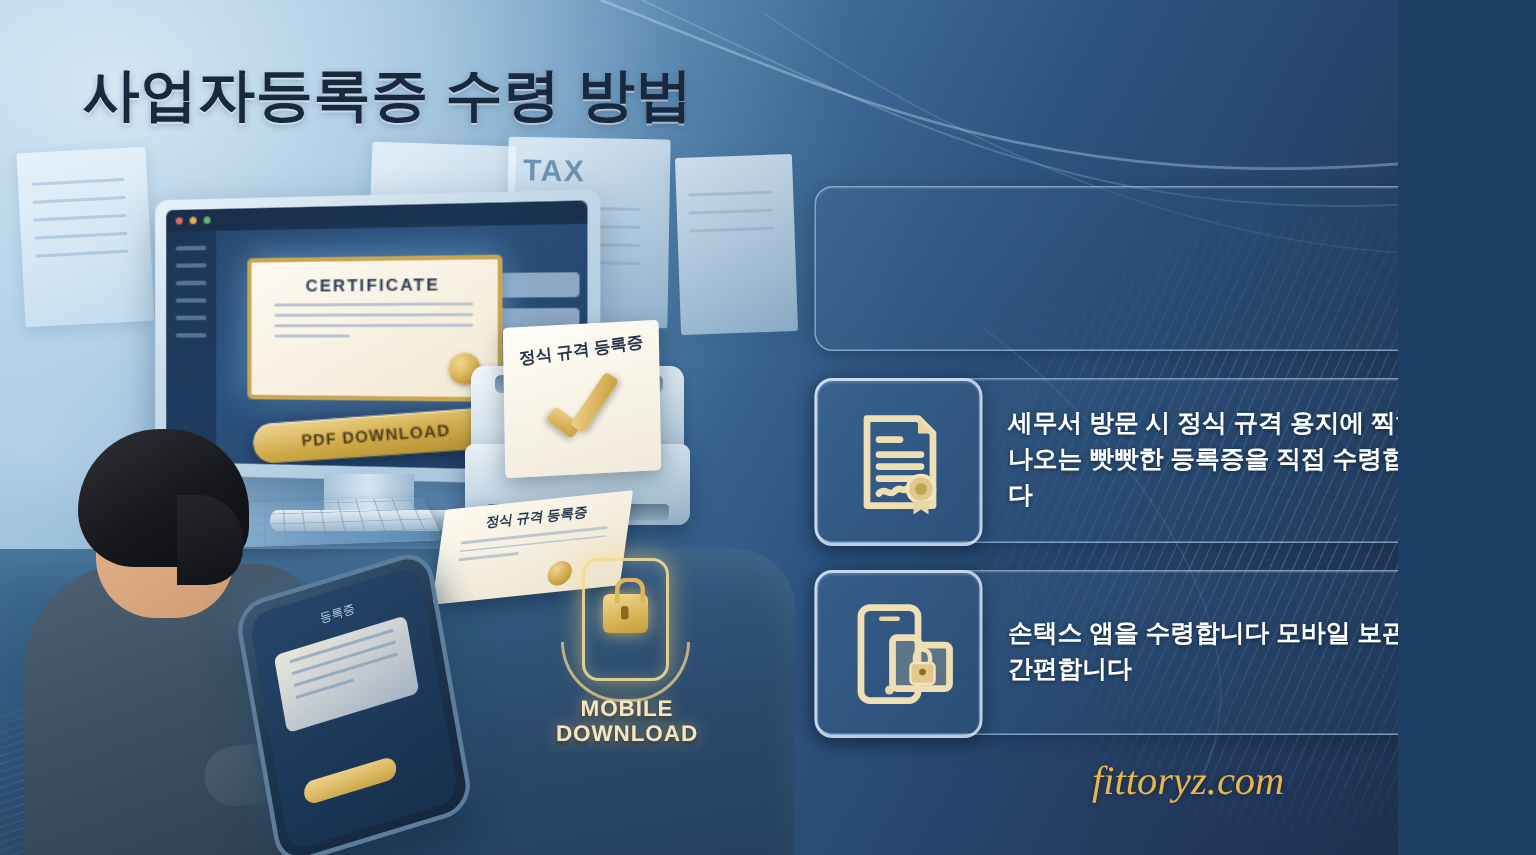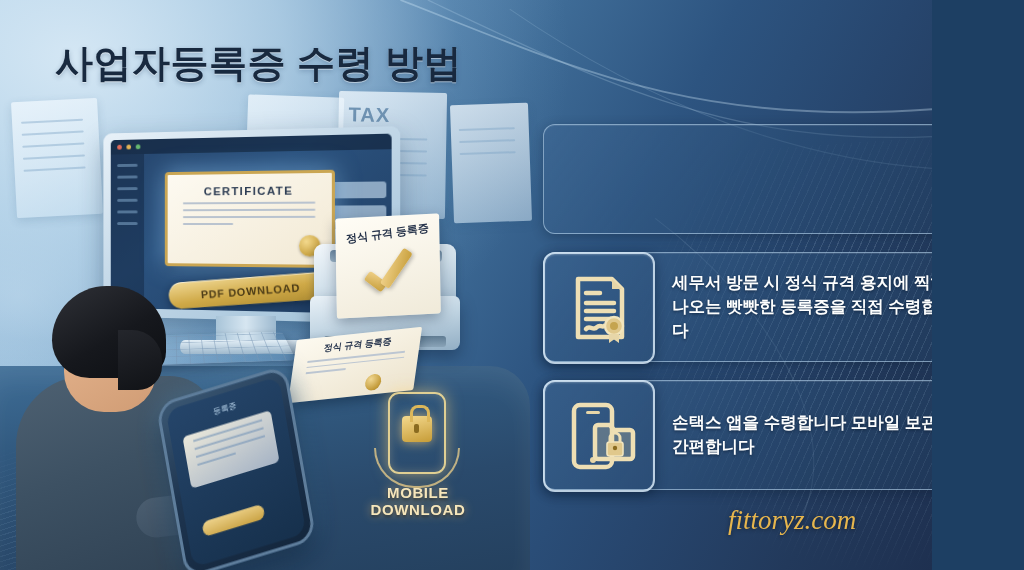--- a/index.html
+++ b/index.html
@@ -195,21 +195,21 @@
     transform:rotate(-17deg) skewX(-7deg);
     box-shadow:0 12px 26px rgba(5,20,40,.55), 0 0 26px rgba(120,200,255,.28);
   }
   .ph-screen { position:absolute; inset:6px; border-radius:14px; background:linear-gradient(160deg,#25456a,#16304c); overflow:hidden; }
   .ph-card { position:absolute; left:12px; top:30px; width:92px; height:52px; border-radius:5px; background:linear-gradient(160deg,rgba(250,245,228,.92),rgba(218,226,238,.72)); }
   .ph-card i { display:block; height:2px; margin:6px 10px; background:rgba(120,150,185,.65); }
   .ph-btn { position:absolute; left:16px; bottom:26px; width:64px; height:15px; border-radius:8px; background:linear-gradient(175deg,#eed38c,#c9a243); }
   .ph-ttl { position:absolute; left:0; right:0; top:10px; text-align:center; font-size:8px; color:#bcd8ef; }
 
   
-  .mstore { position:absolute; left:358px; top:296px; width:120px; height:150px; text-align:center; }
+  .mstore { position:absolute; left:358px; top:276px; width:120px; height:150px; text-align:center; }
   .ms-phone {
     position:absolute; left:30px; top:0; width:58px; height:82px; border-radius:11px;
     border:2px solid rgba(240,218,150,.92);
     box-shadow:0 0 16px rgba(255,214,120,.55), inset 0 0 10px rgba(255,220,150,.25);
   }
   .ms-lock { position:absolute; left:44px; top:24px; width:30px; height:26px; border-radius:4px; background:linear-gradient(165deg,#f4d98e,#c69c37); box-shadow:0 0 12px rgba(255,210,120,.7); }
   .ms-lock:before { content:""; position:absolute; left:8px; top:-11px; width:14px; height:14px; border:3px solid #dcb75a; border-bottom:none; border-radius:8px 8px 0 0; }
   .ms-lock:after { content:""; position:absolute; left:12px; top:8px; width:5px; height:9px; border-radius:2px; background:#8a6b20; }
   .ms-arc { position:absolute; left:16px; top:56px; width:86px; height:40px; border:2px solid rgba(245,214,140,.72); border-top:none; border-radius:0 0 46px 46px; }
   .ms-txt { position:absolute; left:0; right:0; top:92px; font-size:15px; font-weight:bold; line-height:1.15; letter-spacing:.6px; color:#f6e6bb; text-shadow:0 0 10px rgba(255,200,110,.65), 0 2px 3px rgba(0,0,0,.5); }

